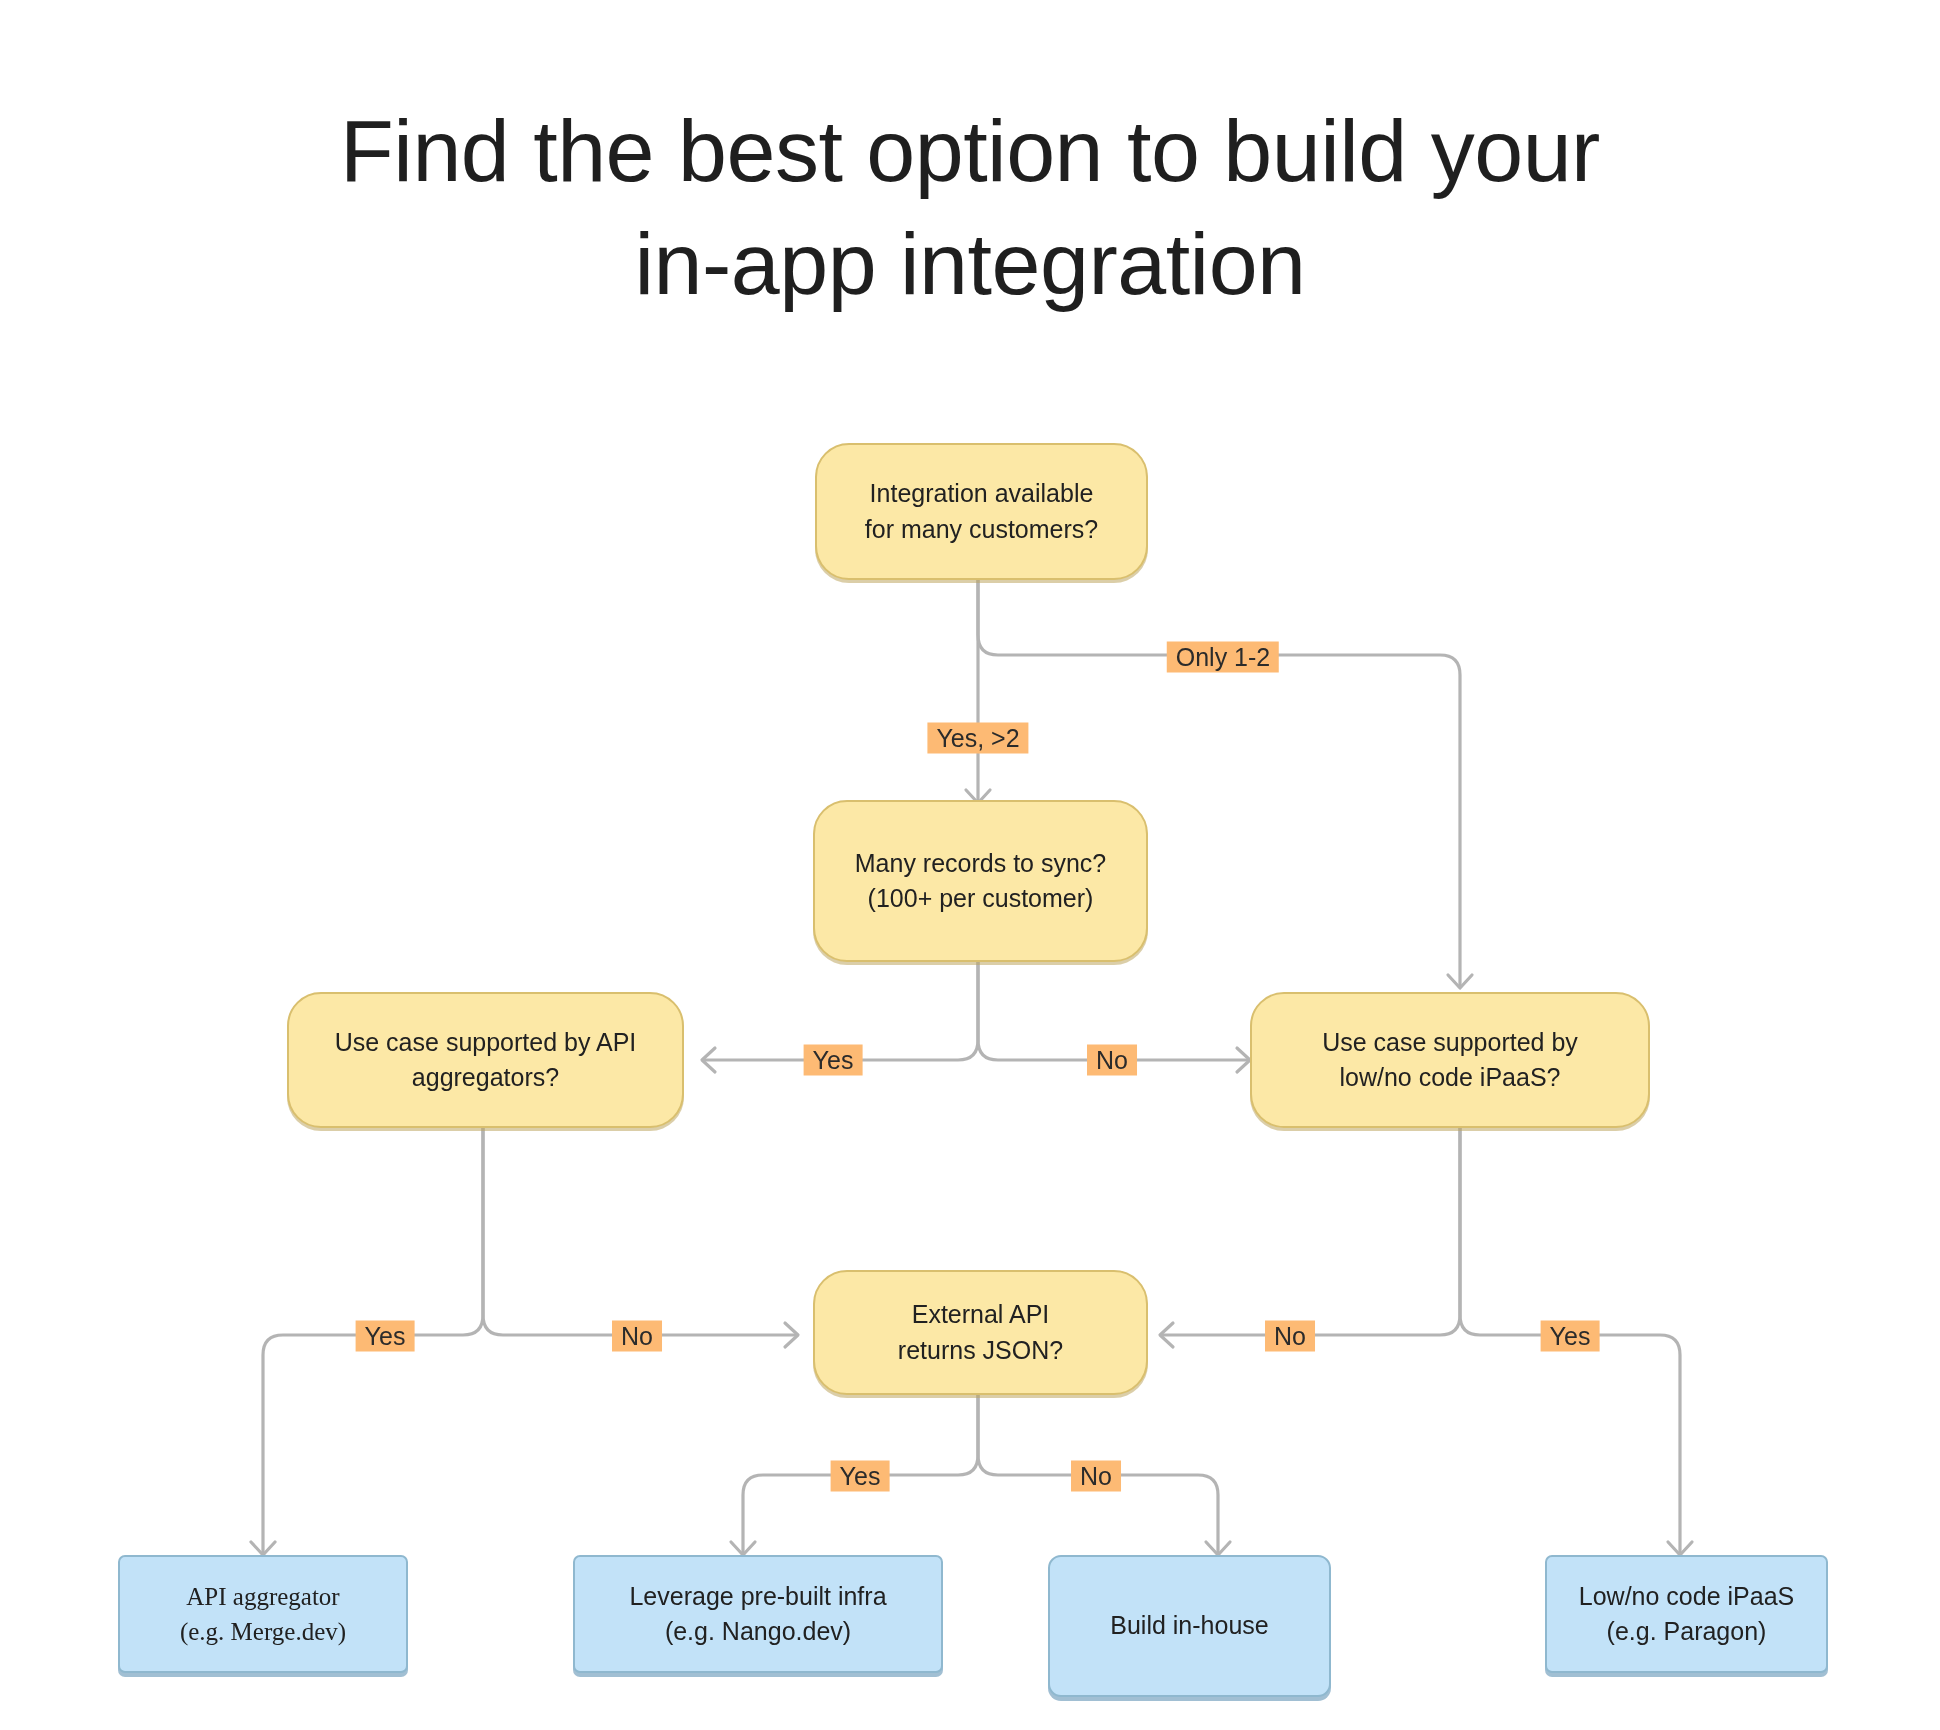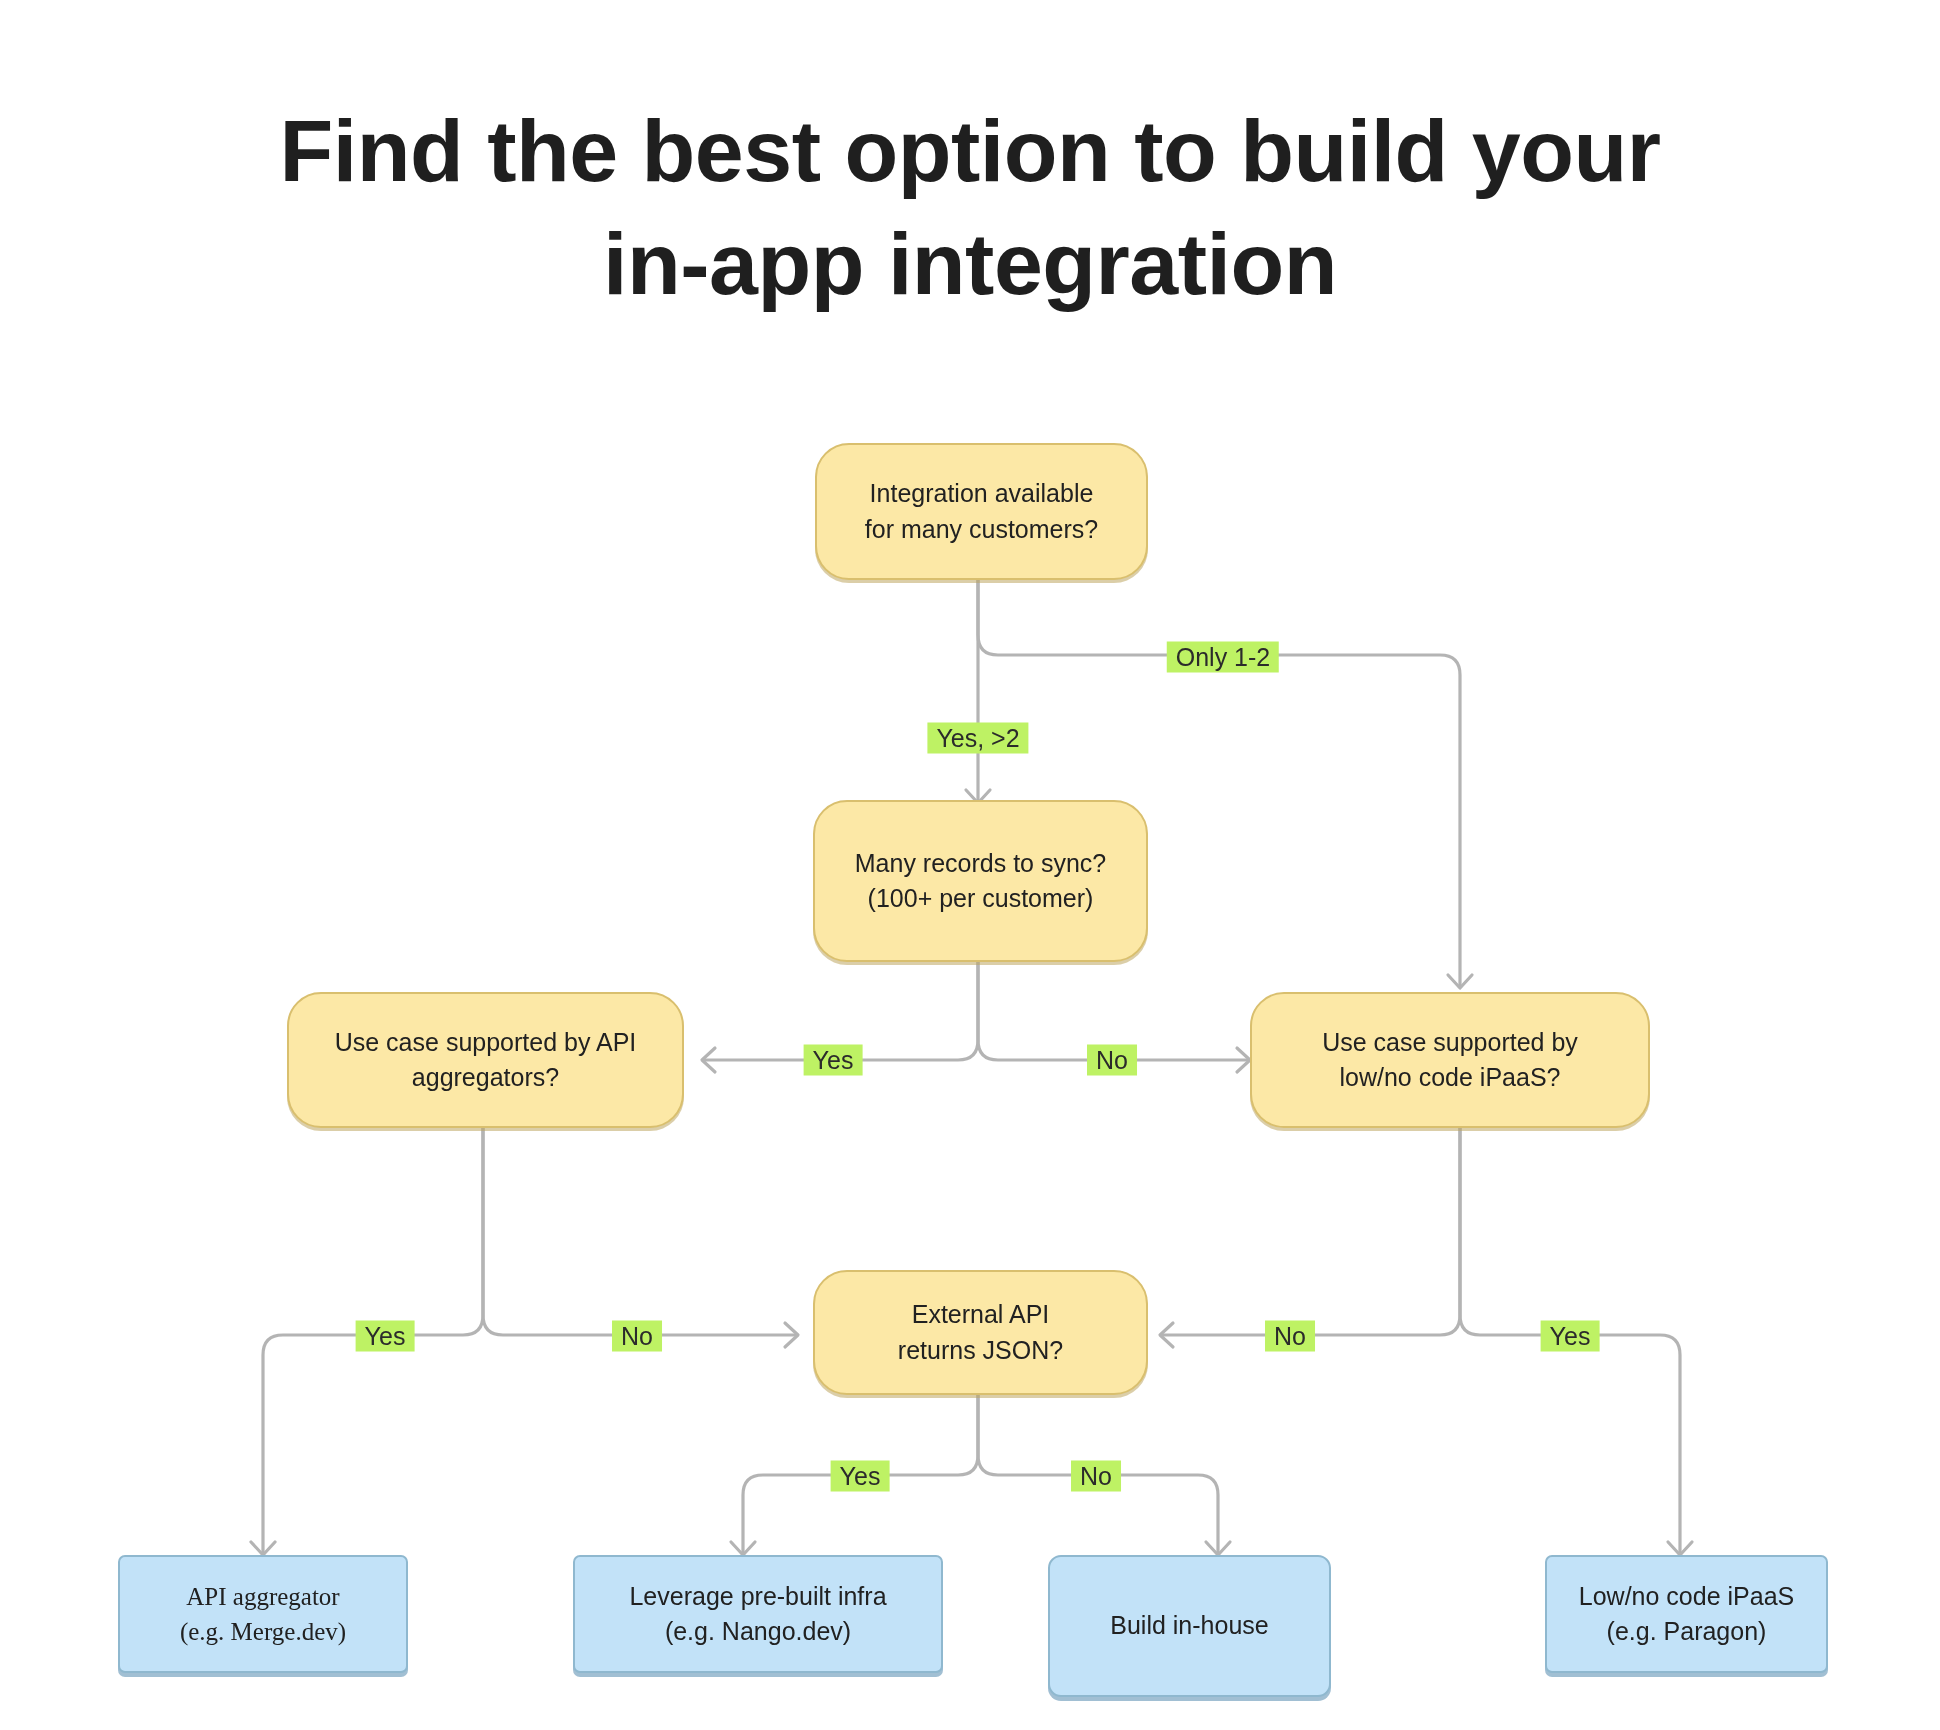--- a/index.html
+++ b/index.html
@@ -21,21 +21,21 @@
   }
 
   
   .title {
     position: absolute;
     left: 0;
     top: 95px;
     width: 1940px;
     text-align: center;
     font-size: 88px;
-    font-weight: 700;
+    font-weight: 400;
     line-height: 1.28;
     letter-spacing: -0.5px;
     color: #1f1f1f;
     white-space: pre-line;
   }
 
   
   #edges {
     position: absolute;
     left: 0;
@@ -82,21 +82,21 @@
     border-radius: 7px;
     box-shadow: 0 4px 0 rgba(130,170,196,0.75);
   }
 
   
   .edge-label {
     position: absolute;
     font-size: 25px;
     line-height: 1;
     color: #2b2b2b;
-    background: #bef264;
+    background: #fdba74;
     padding: 3px 9px;
     white-space: nowrap;
     transform: translate(-50%, -50%);
   }
 </style>
 </head>
 <body>
 
 <div id="canvas">
 

